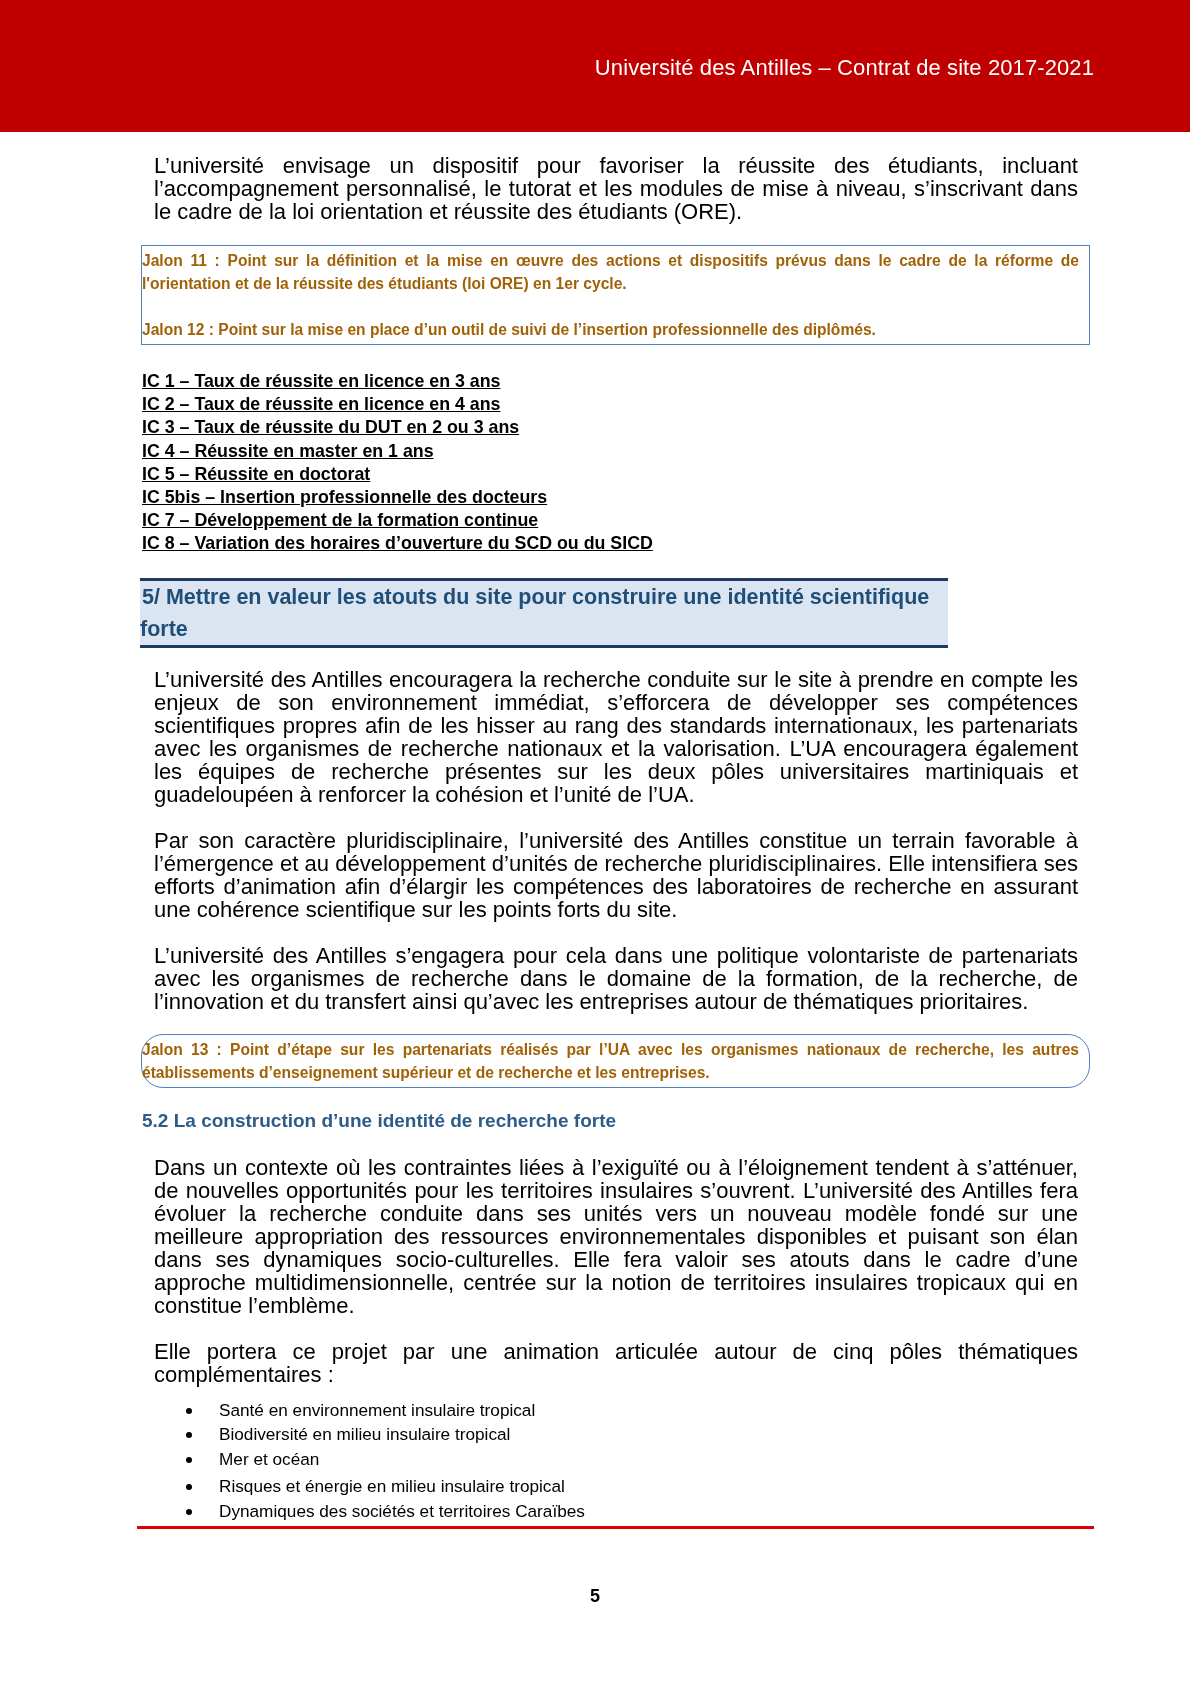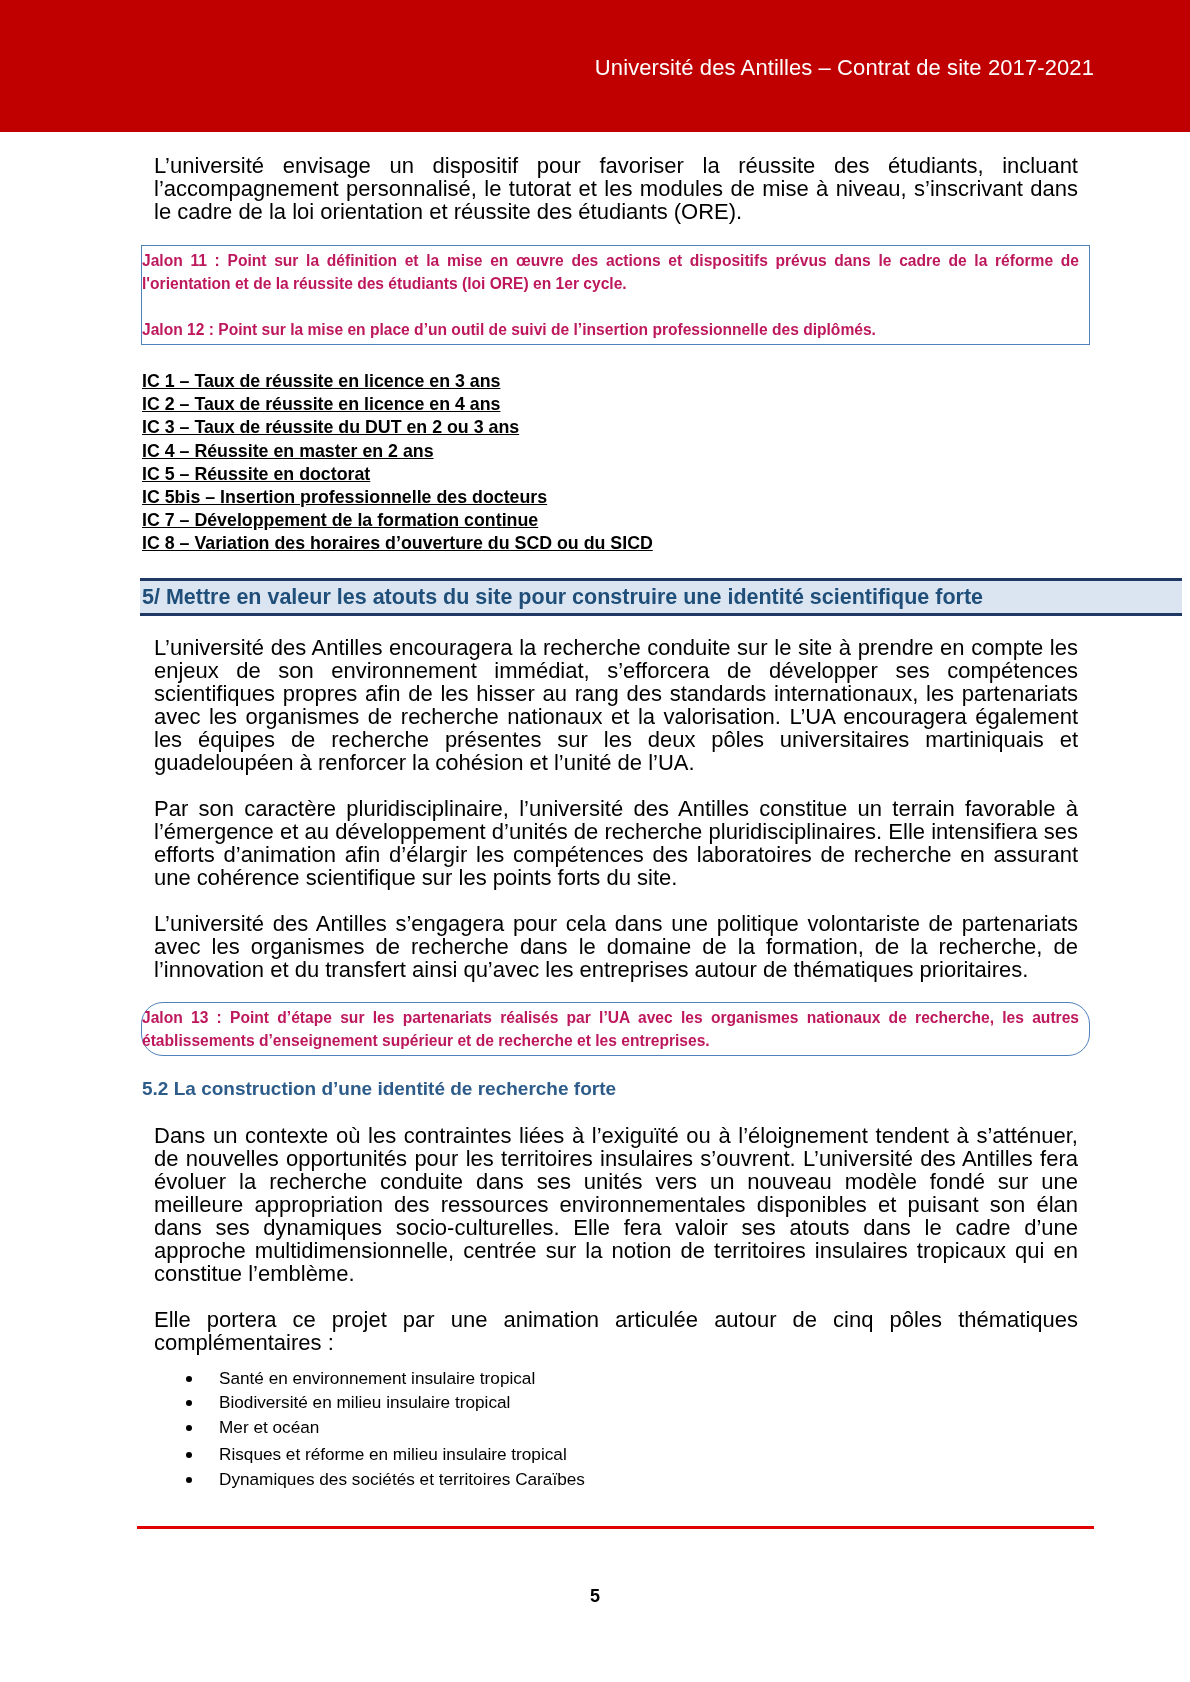--- a/index.html
+++ b/index.html
@@ -21,28 +21,28 @@
   }
   p.body {
     margin: 12px; font-size: 22px; line-height: 23px; text-align: justify;
   }
   .jalon-box {
     border: 1.5px solid #4f81bd; padding: 3px 10px 3px 0;
     margin-left: -1px;
   }
   .jalon-box p {
     margin: 0; padding-left: 0; font-size: 15.6px; line-height: 23px;
-    font-weight: bold; color: #be185d; text-align: justify;
+    font-weight: bold; color: #a16207; text-align: justify;
   }
   .ic-list { margin: 0; padding: 0; list-style: none; }
   .ic-list li { font-size: 17.8px; font-weight: bold; line-height: 23.2px; text-decoration: underline; }
   .section-title {
     background: #dbe5f1; border-top: 3px solid #1f3864; border-bottom: 3px solid #1f3864;
     color: #1f4e79; font-weight: bold; font-size: 21.5px; line-height: 32px;
-    padding: 0 0 0 0; margin-left: -2px; width: 1042px; box-sizing: border-box;
+    padding: 0 0 0 0; margin-left: -2px; width: 808px; box-sizing: border-box;
   }
   .section-title span { padding-left: 2px; }
   .subsection-title {
     color: #2e5c8a; font-weight: bold; font-size: 19px; line-height: 24px; margin: 0;
   }
   ul.bullets { margin: 0; padding: 0; list-style: none; }
   ul.bullets li {
     position: relative; padding-left: 77px; font-size: 17.2px; line-height: 24.5px;
   }
   ul.bullets li .dot {
@@ -70,21 +70,21 @@
 
   <div class="jalon-box" style="margin-top:22px;">
     <p>Jalon 11 : Point sur la définition et la mise en œuvre des actions et dispositifs prévus dans le cadre de la réforme de l'orientation et de la réussite des étudiants (loi ORE) en 1er cycle.</p>
     <p style="margin-top:23px;">Jalon 12 : Point sur la mise en place d’un outil de suivi de l’insertion professionnelle des diplômés.</p>
   </div>
 
   <ul class="ic-list" style="margin-top:25px;">
     <li>IC 1 – Taux de réussite en licence en 3 ans</li>
     <li>IC 2 – Taux de réussite en licence en 4 ans</li>
     <li>IC 3 – Taux de réussite du DUT en 2 ou 3 ans</li>
-    <li>IC 4 – Réussite en master en 2 ans</li>
+    <li>IC 4 – Réussite en master en 1 ans</li>
     <li>IC 5 – Réussite en doctorat</li>
     <li>IC 5bis – Insertion professionnelle des docteurs</li>
     <li>IC 7 – Développement de la formation continue</li>
     <li>IC 8 – Variation des horaires d’ouverture du SCD ou du SICD</li>
   </ul>
 
   <div class="section-title" style="margin-top:22px;">
     <span>5/ Mettre en valeur les atouts du site pour construire une identité scientifique forte</span>
   </div>
 
@@ -100,19 +100,19 @@
 
   <h2 class="subsection-title" style="margin-top:21px;">5.2 La construction d’une identité de recherche forte</h2>
 
   <p class="body" style="margin-top:23px;">Dans un contexte où les contraintes liées à l’exiguïté ou à l’éloignement tendent à s’atténuer, de nouvelles opportunités pour les territoires insulaires s’ouvrent. L’université des Antilles fera évoluer la recherche conduite dans ses unités vers un nouveau modèle fondé sur une meilleure appropriation des ressources environnementales disponibles et puisant son élan dans ses dynamiques socio-culturelles. Elle fera valoir ses atouts dans le cadre d’une approche multidimensionnelle, centrée sur la notion de territoires insulaires tropicaux qui en constitue l’emblème.</p>
   <p class="body" style="margin-top:23px;">Elle portera ce projet par une animation articulée autour de cinq pôles thématiques complémentaires :</p>
 
   <ul class="bullets">
     <li><span class="dot"></span><span>Santé en environnement insulaire tropical</span></li>
     <li><span class="dot"></span><span>Biodiversité en milieu insulaire tropical</span></li>
     <li><span class="dot"></span><span>Mer et océan</span></li>
-    <li style="margin-top:3px;"><span class="dot"></span><span>Risques et réforme en milieu insulaire tropical</span></li>
+    <li style="margin-top:3px;"><span class="dot"></span><span>Risques et énergie en milieu insulaire tropical</span></li>
     <li><span class="dot"></span><span>Dynamiques des sociétés et territoires Caraïbes</span></li>
   </ul>
 </div>
 
 <div class="footer-rule"></div>
 <div class="page-number">5</div>
 
 </body></html>

